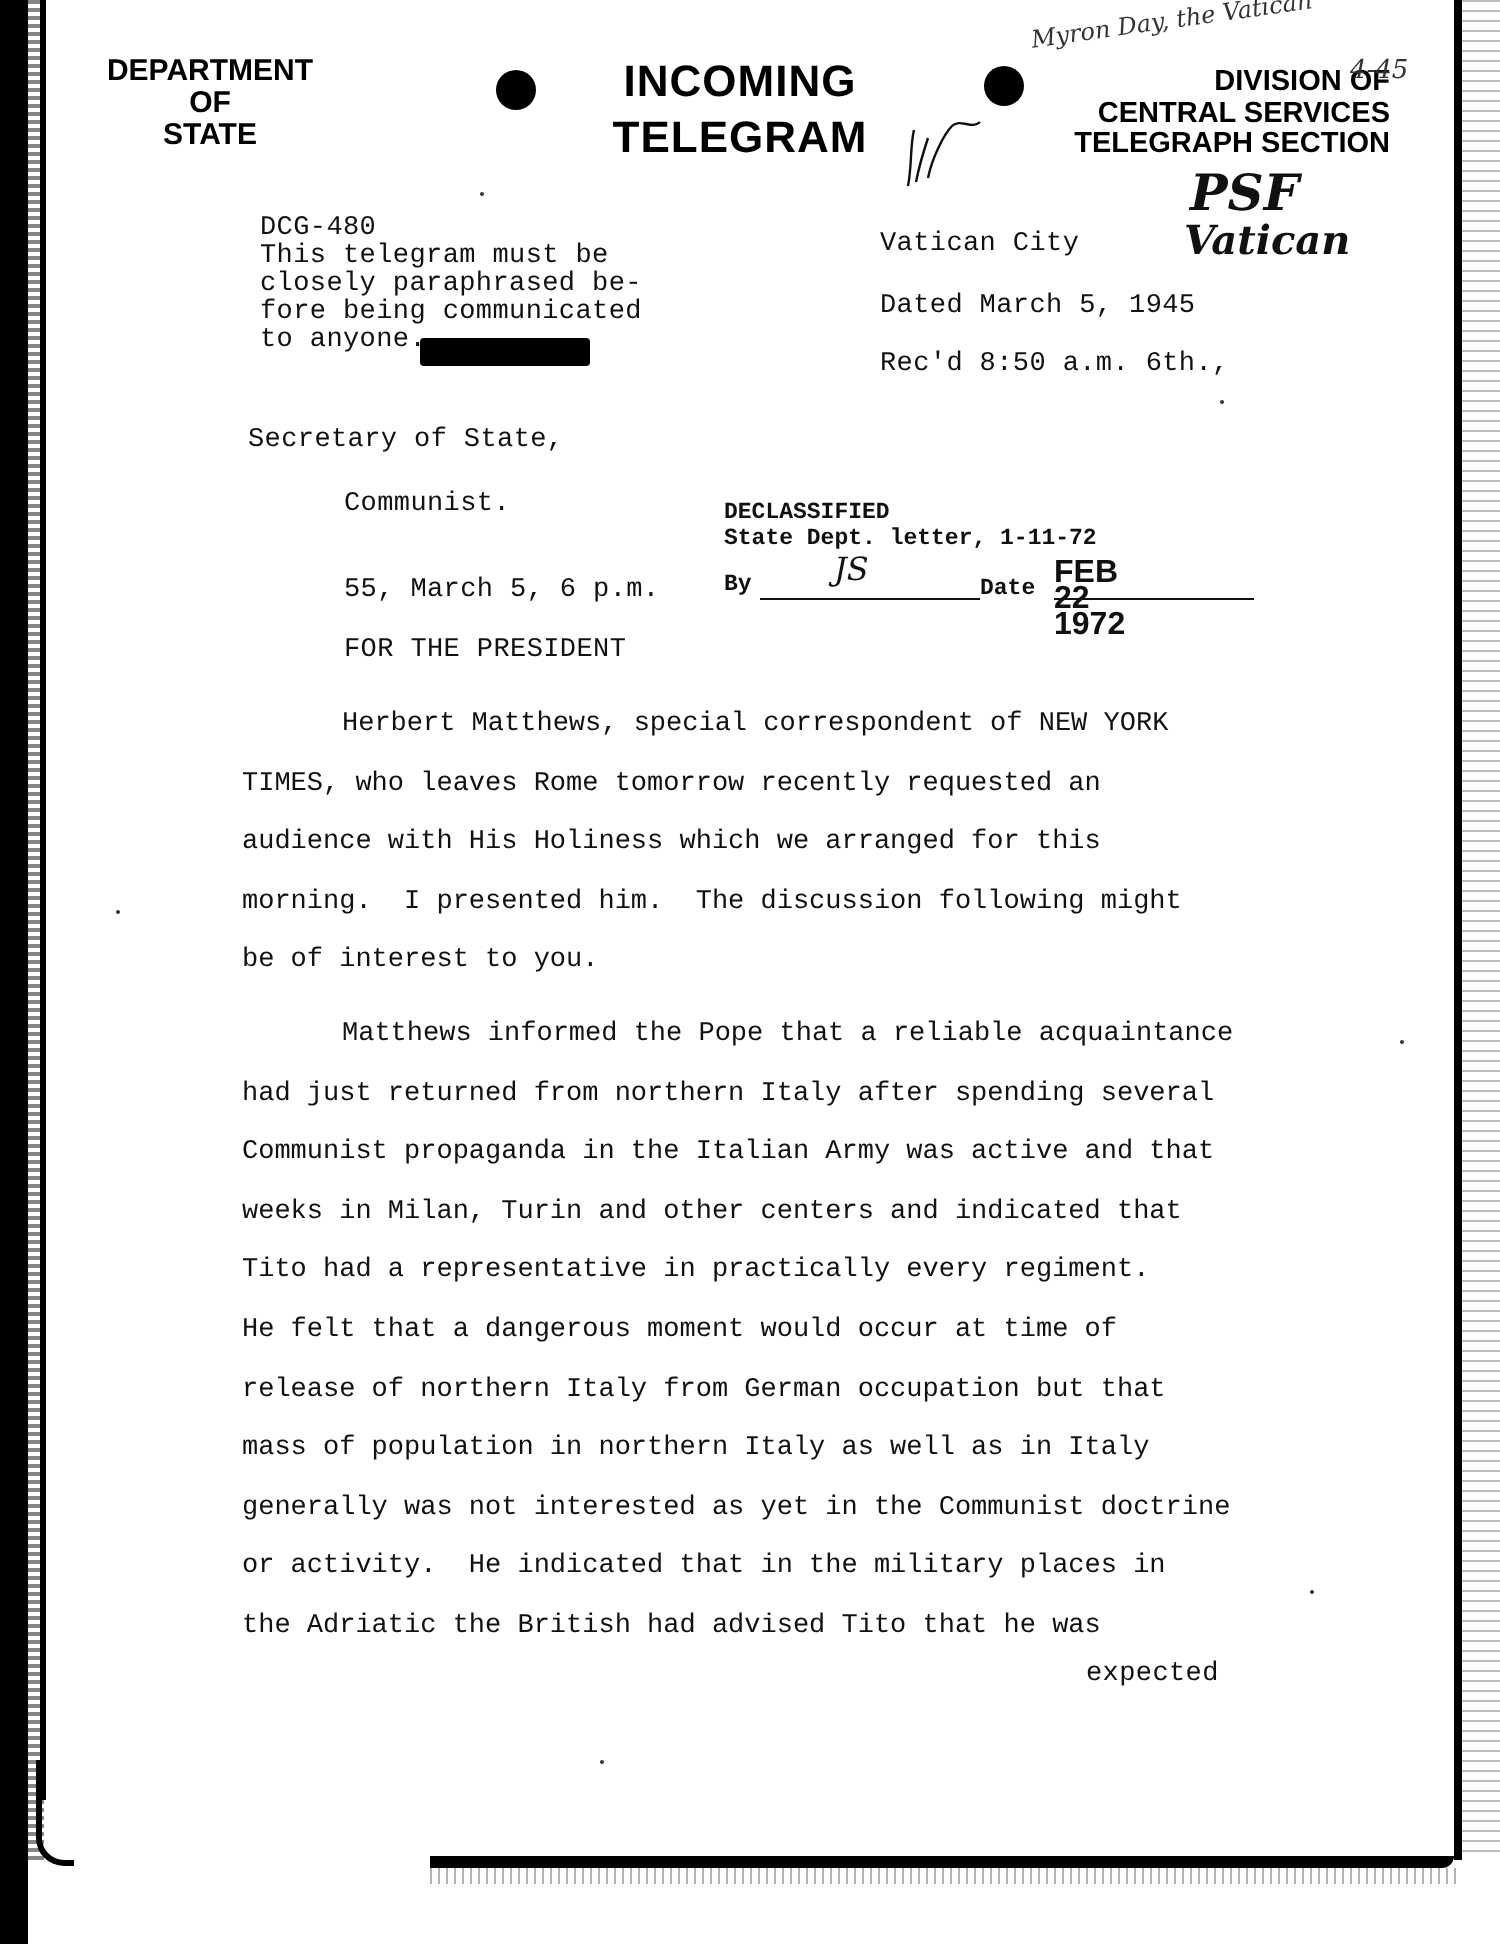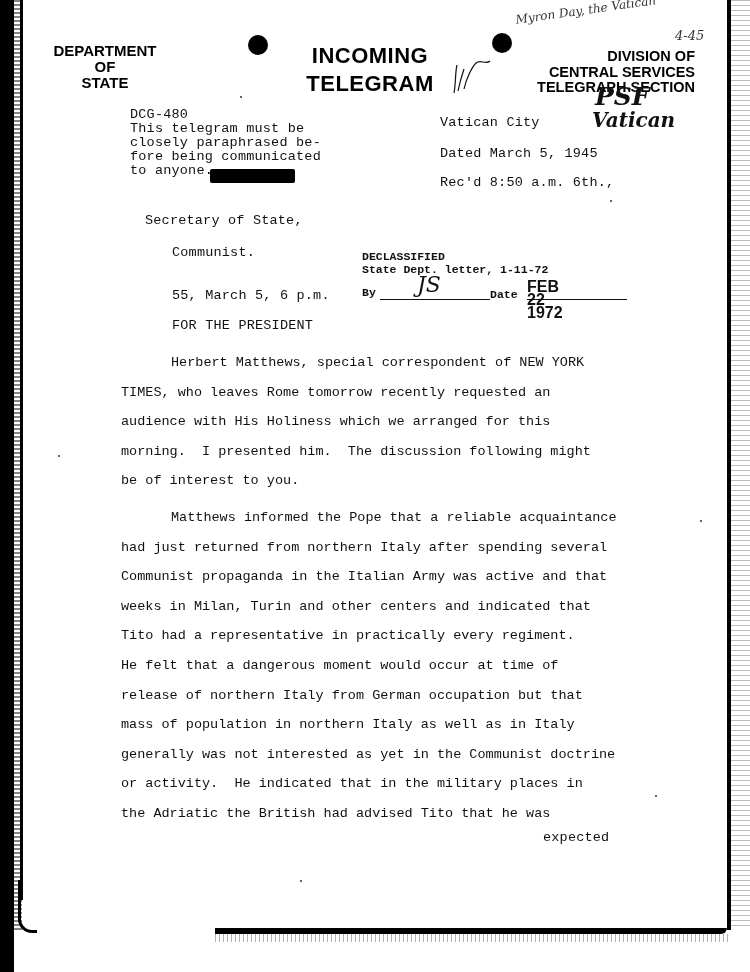--- a/index.html
+++ b/index.html
@@ -36,21 +36,21 @@
       position: absolute; left: 215px; top: 928px; width: 512px; height: 6px;
       background: #000; border-bottom-right-radius: 6px;
     }
     .edge-bottom-speckle {
       position: absolute; left: 215px; top: 934px; width: 515px; height: 8px;
       background: repeating-linear-gradient(90deg, #555 0 1px, #fff 1px 4px);
       opacity: 0.45;
     }
     .hdr {
       position: absolute; font-family: "Liberation Sans", "DejaVu Sans", sans-serif;
-      font-weight: bold; color: #000; text-align: center; line-height: 1; margin-top: 15px;
+      font-weight: bold; color: #000; text-align: center; line-height: 1;
     }
     .dept { left: 40px; top: 28px; width: 130px; font-size: 15px; }
     .dept div { margin-bottom: 1px; }
     .dot { position: absolute; width: 20px; height: 20px; border-radius: 50%; background: #000; }
     .dot1 { left: 248px; top: 35px; }
     .dot2 { left: 492px; top: 33px; }
     .incoming { left: 290px; top: 30px; width: 160px; font-size: 22px; letter-spacing: 0.5px; }
     .incoming div { margin-bottom: 6px; }
     .division { left: 505px; top: 34px; width: 190px; font-size: 14.5px; }
     .division div { margin-bottom: 1px; text-align: right; }
@@ -62,34 +62,34 @@
     .hw-date { left: 675px; top: 28px; font-size: 13px; color: #333; }
     .hw-psf { left: 595px; top: 82px; font-size: 25px; font-weight: bold; }
     .hw-vatican { left: 592px; top: 108px; font-size: 20px; font-weight: bold; }
     .file-mark { position: absolute; left: 452px; top: 55px; width: 40px; height: 40px; }
     .txt { position: absolute; font-size: 13.5px; white-space: pre; color: #111; letter-spacing: 0.2px; }
     .note { left: 130px; top: 108px; line-height: 14px; }
     .redact { position: absolute; left: 210px; top: 169px; width: 85px; height: 14px; background: #000; border-radius: 2px; }
     .place { left: 440px; top: 115px; }
     .dated { left: 440px; top: 146px; }
     .recd  { left: 440px; top: 175px; }
-    .addr1 { left: 145px; top: 213px; }
+    .addr1 { left: 124px; top: 213px; }
     .addr2 { left: 172px; top: 245px; }
     .num   { left: 172px; top: 288px; }
     .forpres { left: 172px; top: 318px; }
     .stamp {
       position: absolute; left: 362px; top: 250px; font-family: "Liberation Mono", monospace;
       font-size: 11.5px; font-weight: bold; line-height: 13px; color: #111;
     }
     .stamp .by-row { margin-top: 10px; position: relative; height: 18px; }
     .stamp .by-line { position: absolute; left: 18px; top: 13px; width: 110px; border-bottom: 1.5px solid #111; }
     .stamp .date-line { position: absolute; left: 165px; top: 13px; width: 100px; border-bottom: 1.5px solid #111; }
     .stamp .date-label { position: absolute; left: 128px; top: 2px; }
     .stamp .date-val { position: absolute; left: 165px; top: -6px; font-family: "Liberation Sans", sans-serif; font-size: 16px; }
-    .stamp .sig { position: absolute; left: 55px; top: -8px; font-family: "DejaVu Serif", serif; font-style: italic; font-size: 22px; font-weight: normal; }
+    .stamp .sig { position: absolute; left: 55px; top: -8px; font-family: "DejaVu Serif", serif; font-style: italic; font-size: 16px; font-weight: normal; }
     .body { position: absolute; left: 121px; top: 348px; width: 560px; line-height: 29.6px; font-size: 13.5px; }
     .body p { margin: 0; white-space: pre; }
     .body .indent { padding-left: 50px; }
     .body .gap { height: 7px; }
     .contd { left: 543px; top: 830px; }
     .archive { position: absolute; left: 48px; top: 992px; font-family: "DejaVu Sans", sans-serif; font-size: 12px; color: #6d28d9; letter-spacing: 1px; }
     .speck { position: absolute; width: 2px; height: 2px; background: #333; border-radius: 1px; }
   </style>
 </head>
 <body>

